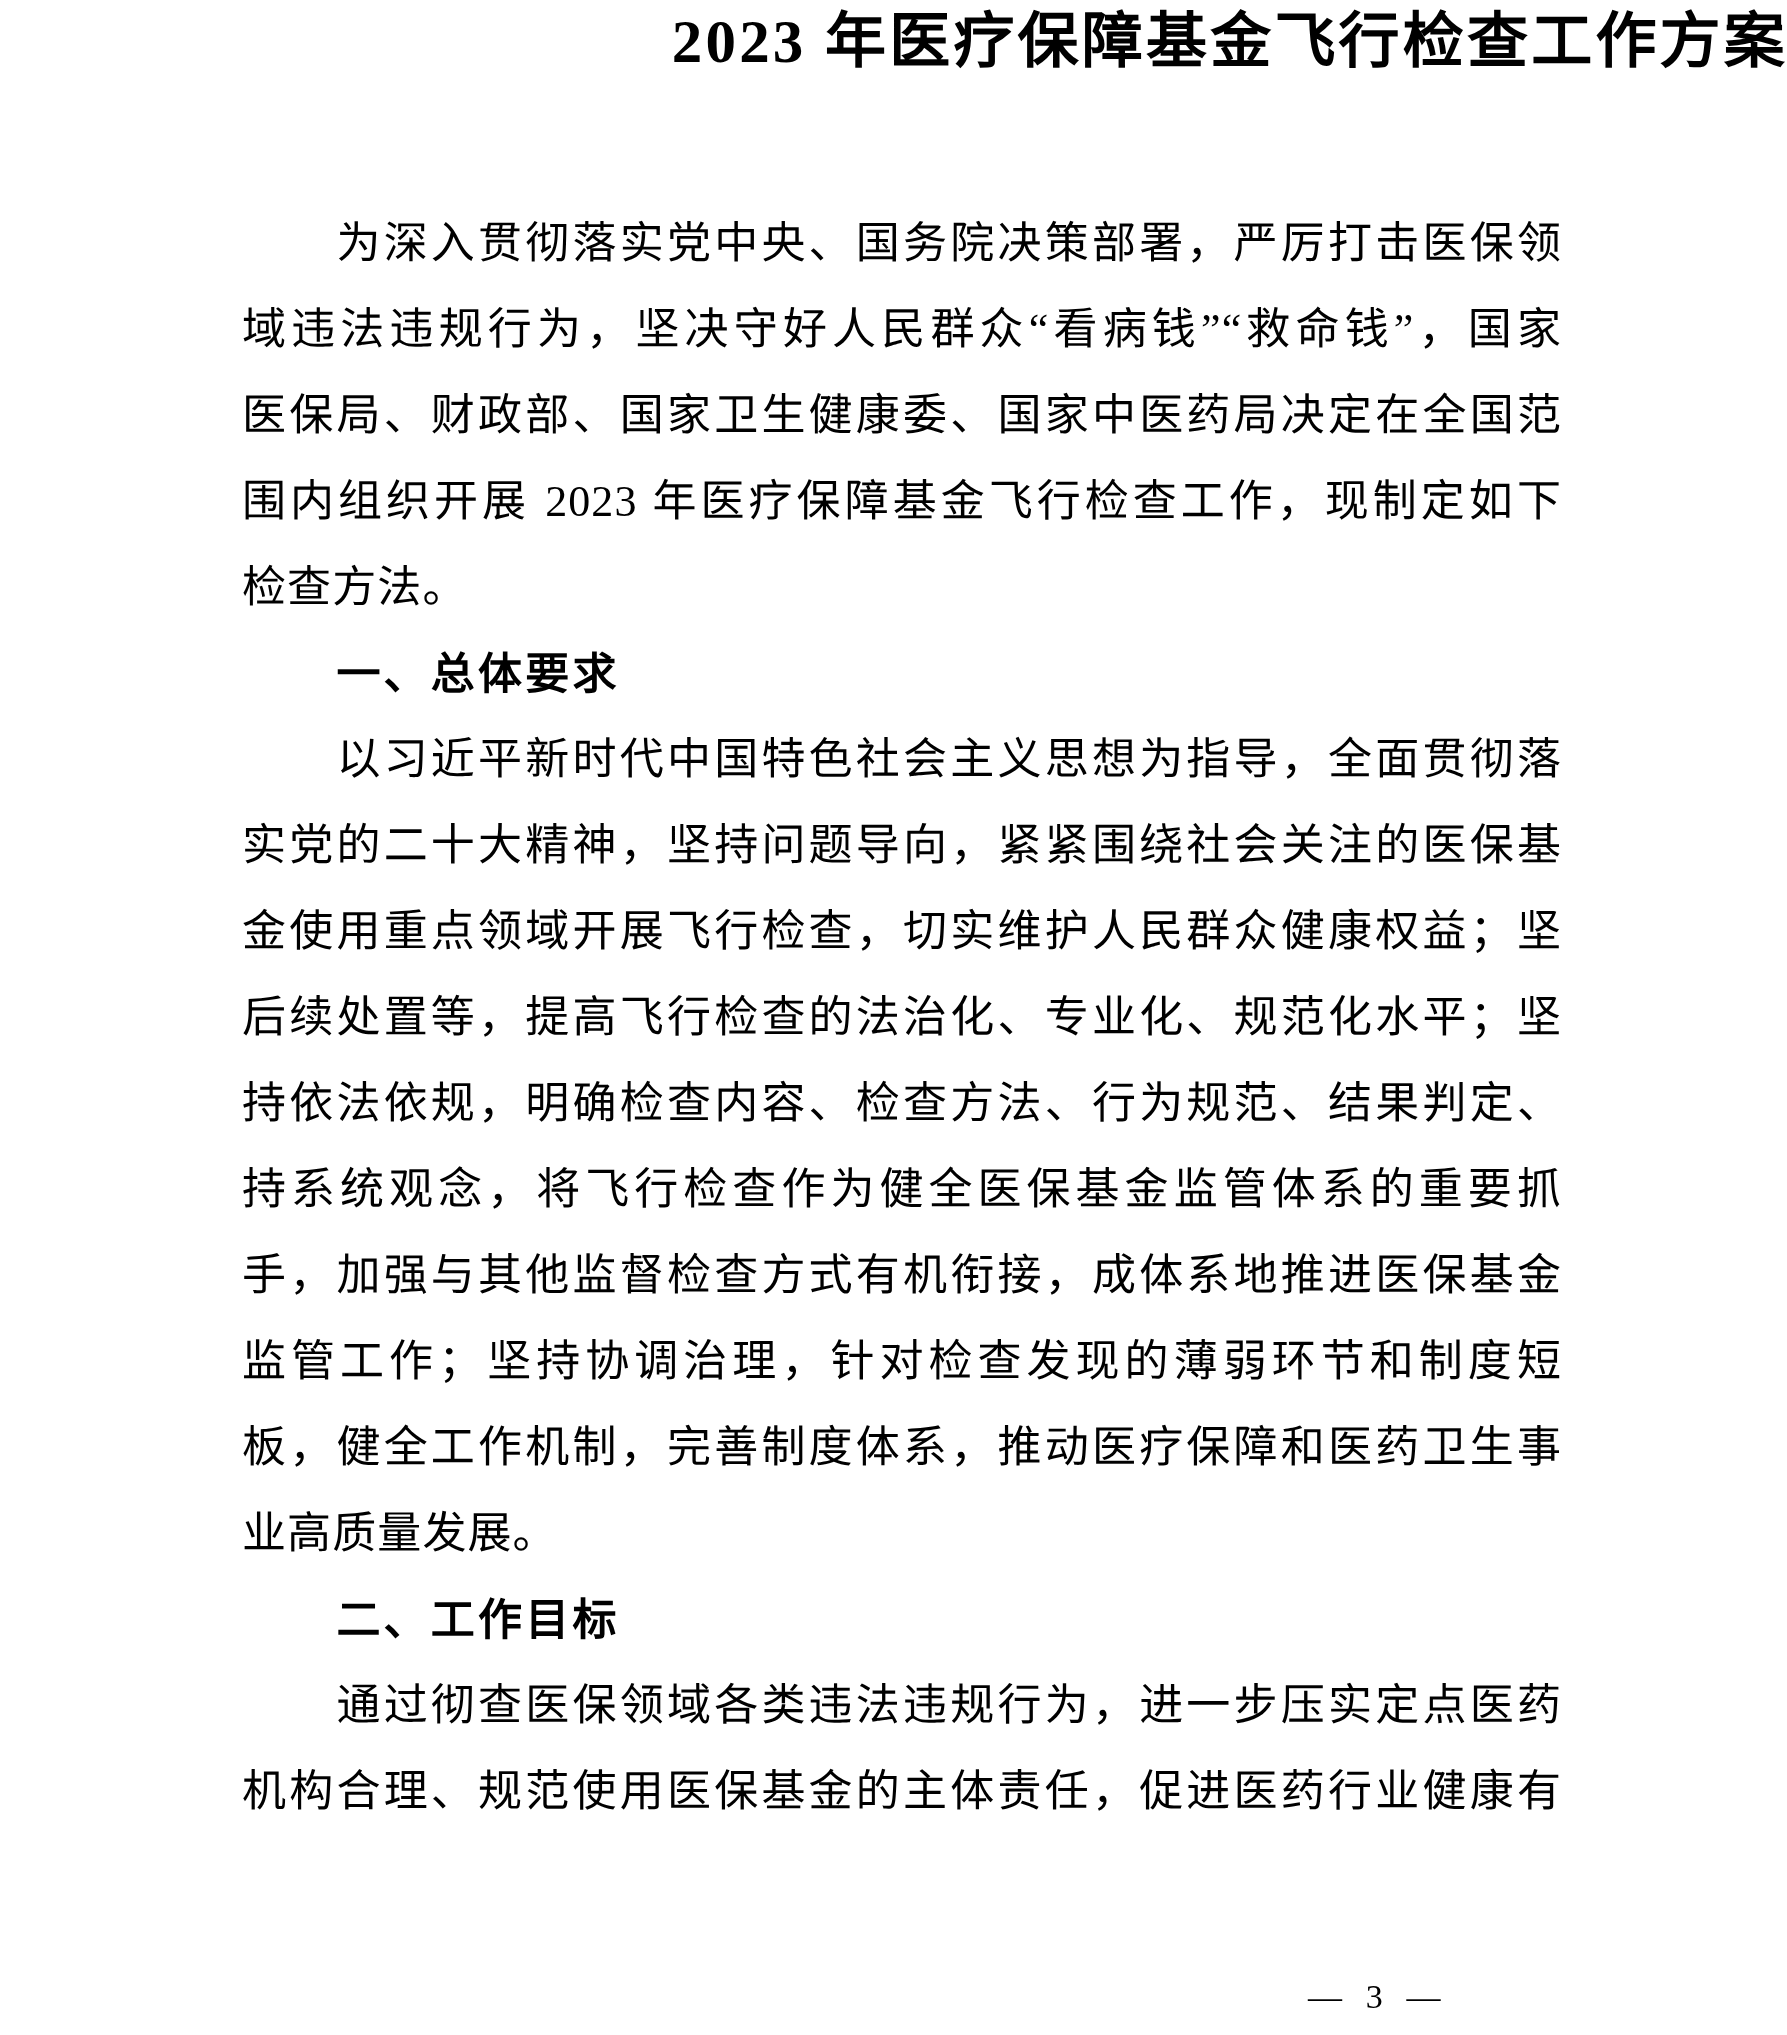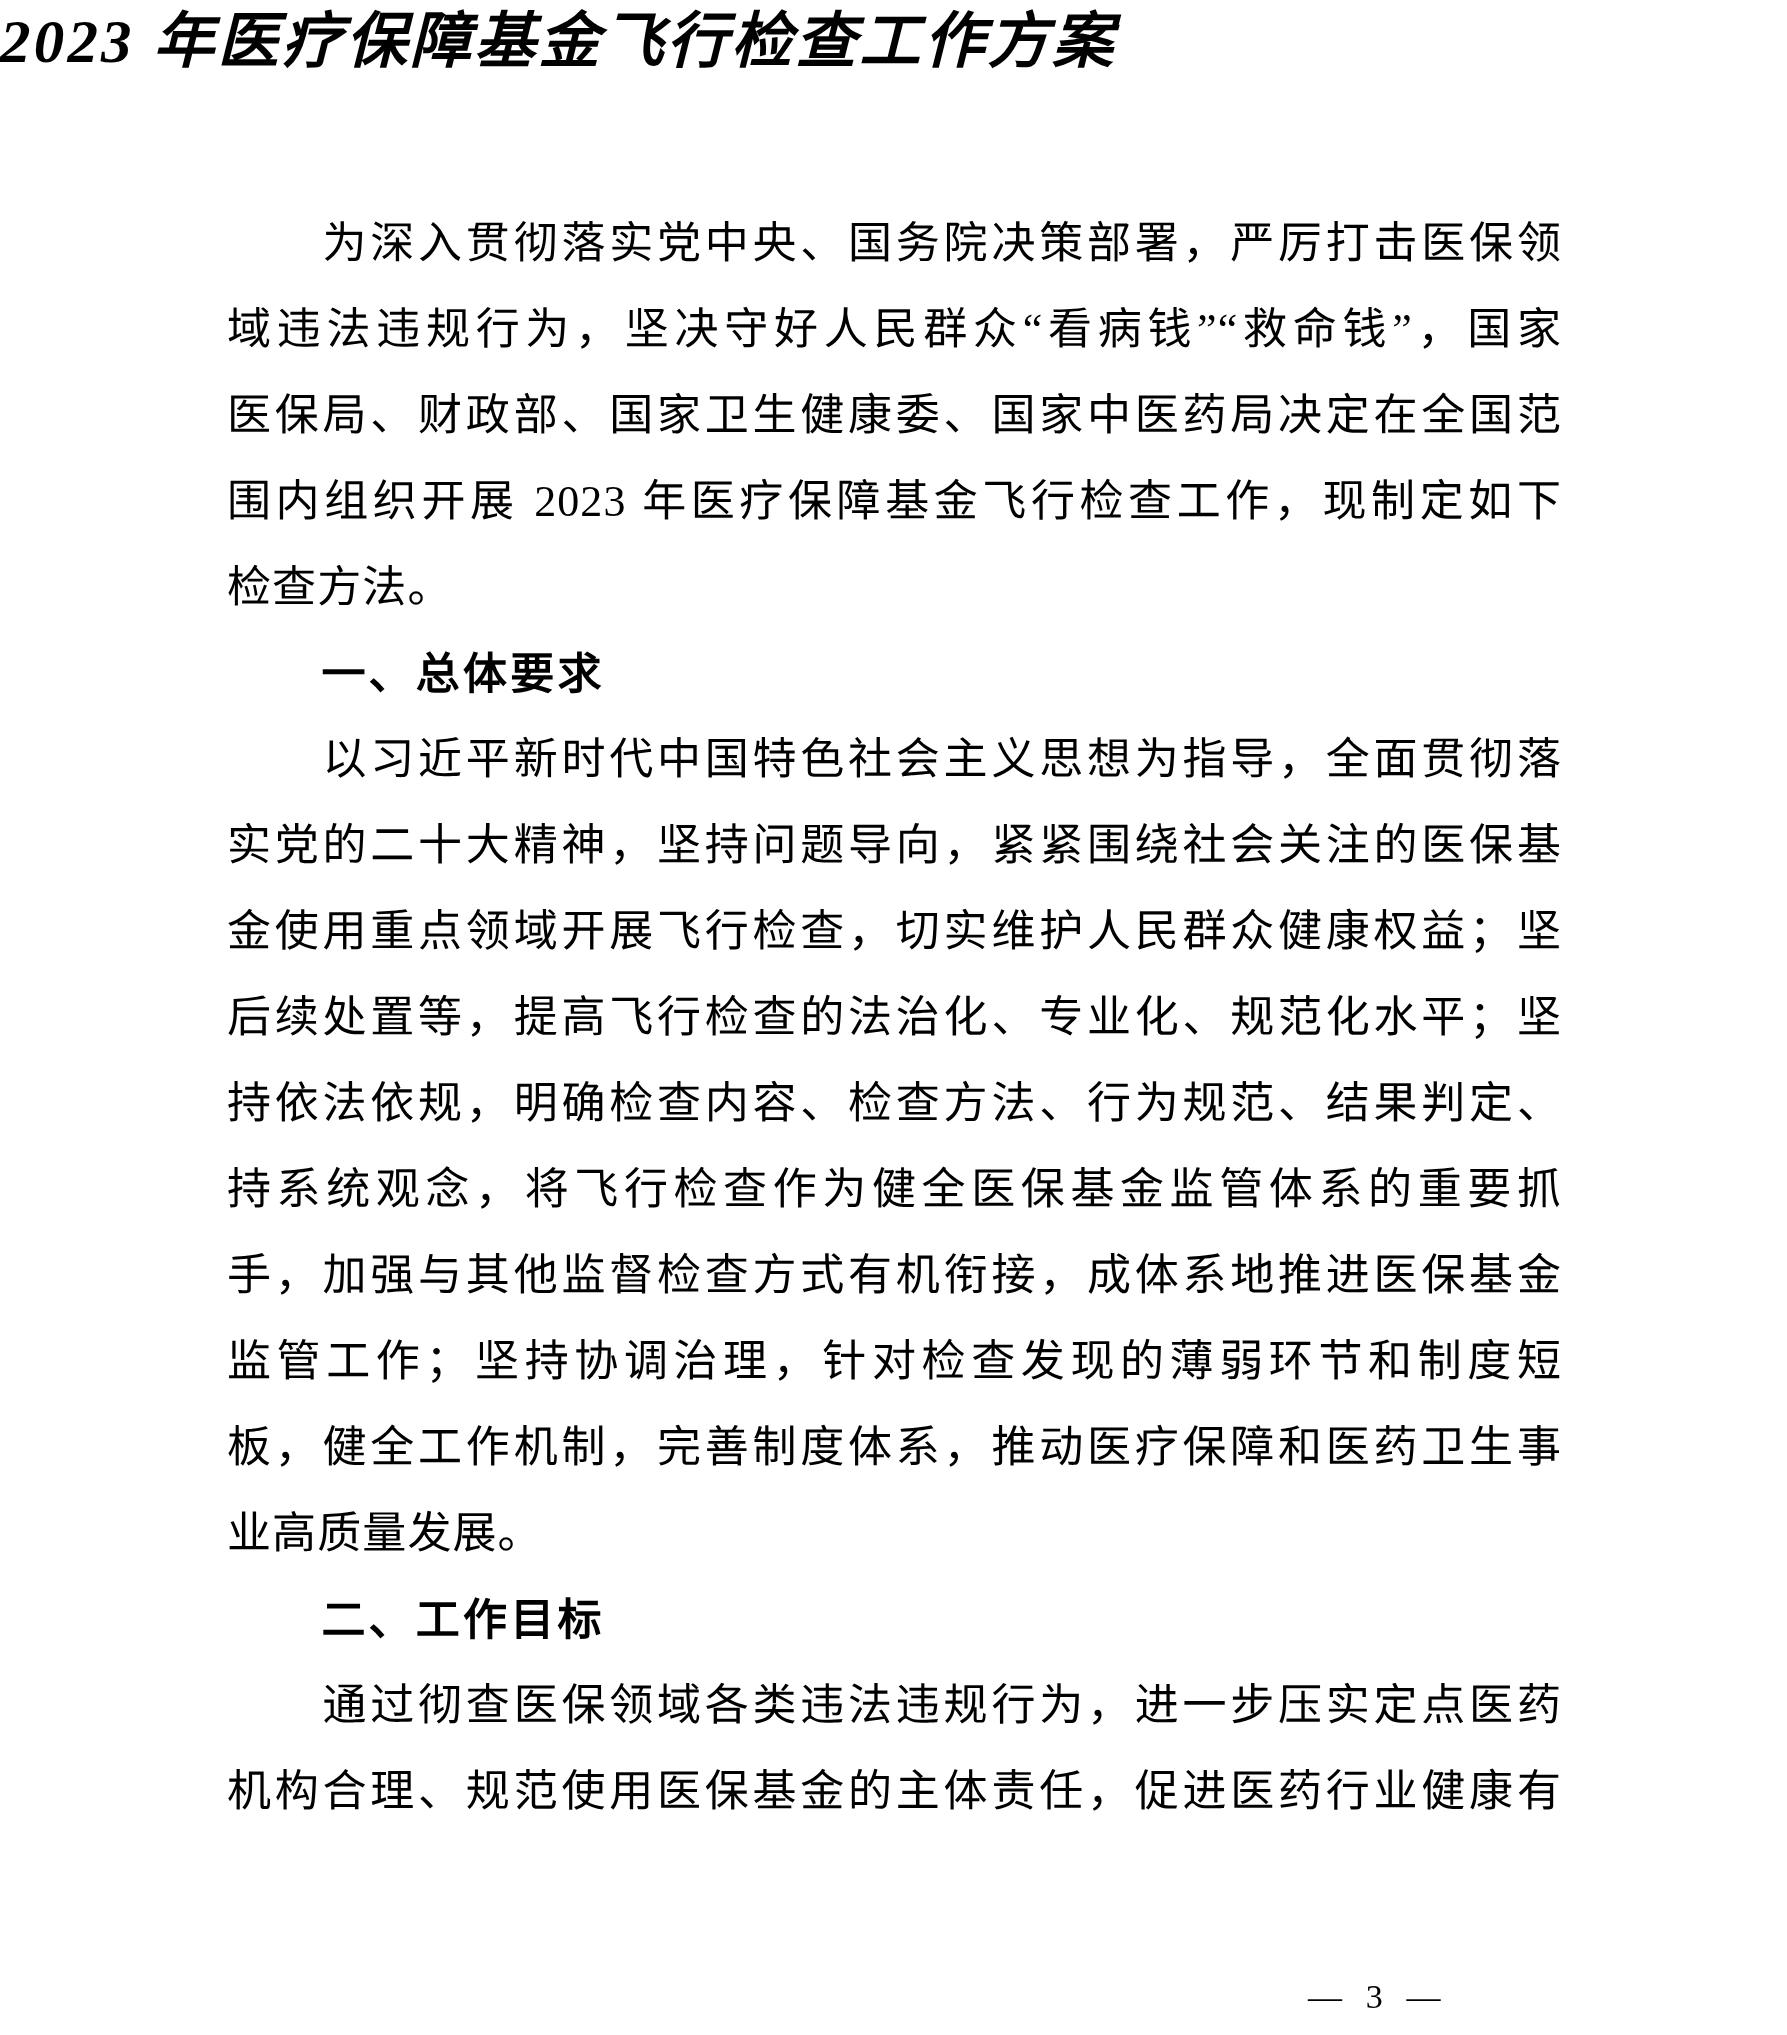--- a/index.html
+++ b/index.html
@@ -14,40 +14,40 @@
     background: #ffffff;
     color: #000000;
     font-family: "Liberation Serif", "DejaVu Serif", serif;
     overflow: hidden;
   }
   .doc-title {
     position: absolute;
     top: 4.3px;
     left: 0;
     width: 100%;
-    text-align: left;
+    text-align: right;
     font-size: 61px;
     line-height: 76px;
     font-weight: bold;
     letter-spacing: 3.2px;
     font-family: "Liberation Serif", "DejaVu Serif", serif;
-    font-style: italic;
   }
   .content {
     position: absolute;
     left: 227px;
     top: 201px;
     width: 1335px;
   }
   .line {
     height: 86px;
     line-height: 86px;
     font-size: 44px;
     letter-spacing: 1.1px;
     white-space: nowrap;
+    margin-left: 15px;
   }
   .line.justified {
     text-align: justify;
     text-align-last: justify;
     white-space: normal;
   }
   .line.para-end {
     text-align: left;
     text-align-last: left;
   }

